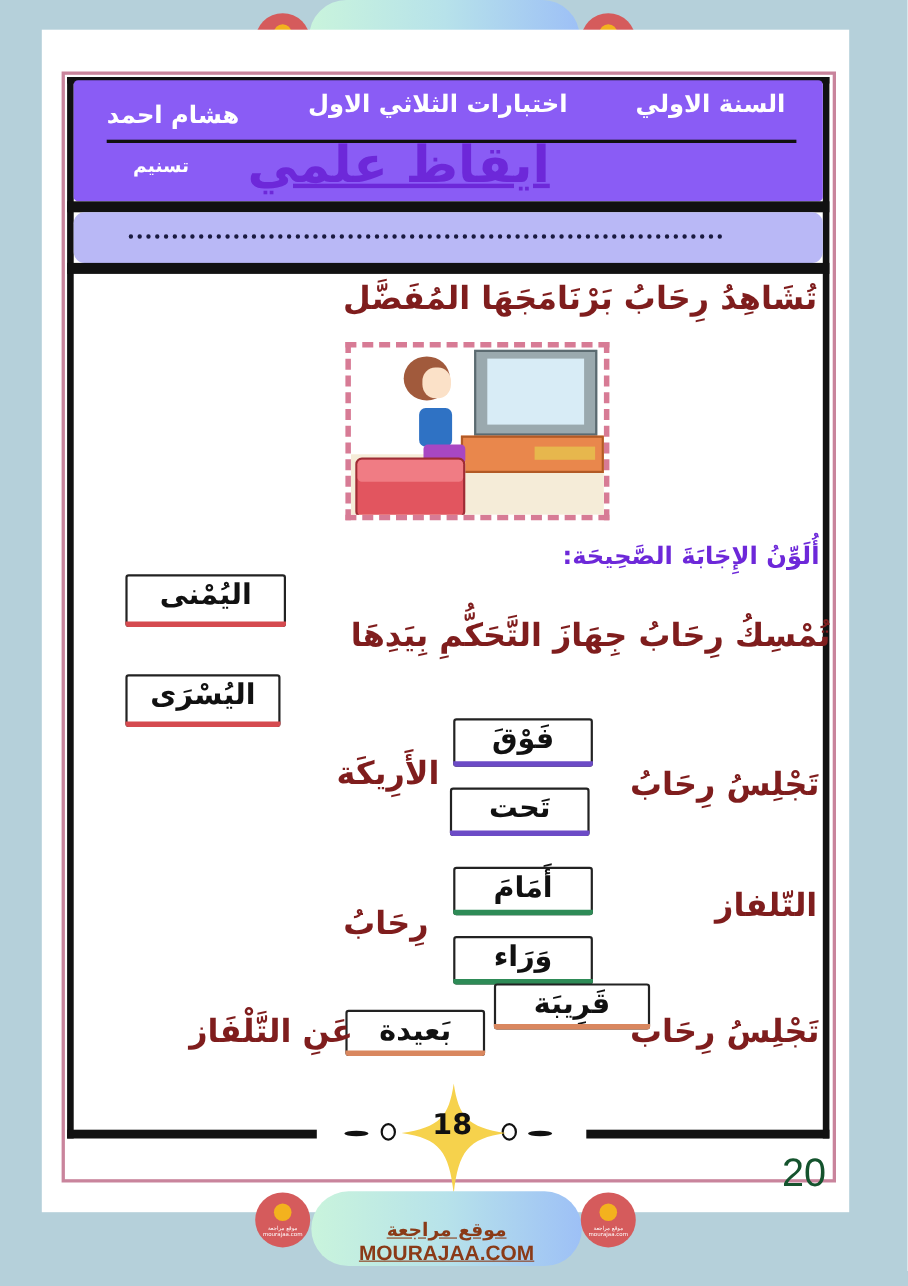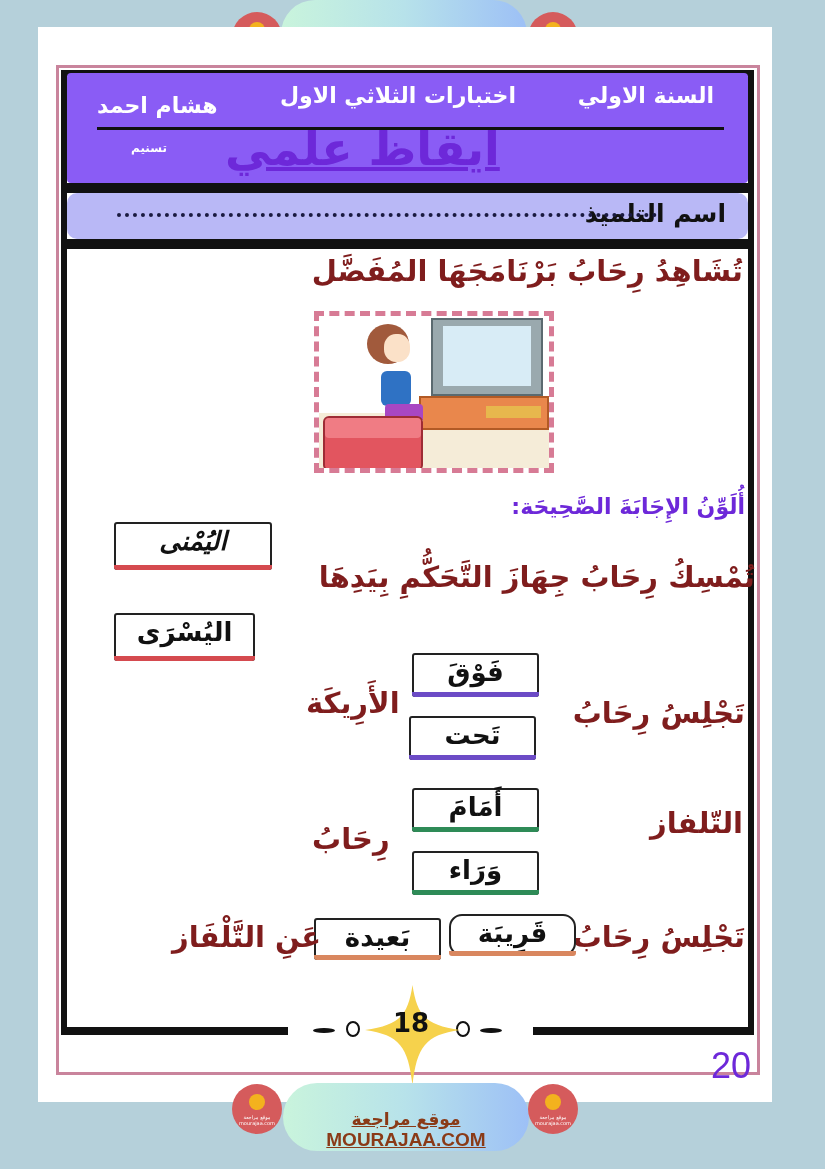--- a/index.html
+++ b/index.html
@@ -70,21 +70,21 @@
     direction: rtl; line-height: 34px; cursor: pointer;
   }
   .ans-box .bar { position: absolute; left: -2px; right: -2px; bottom: -2px; height: 5px; border-radius: 0 0 3px 3px; }
 
   
   .bottom-line { position: absolute; top: 1027px; height: 8px; background: #111; }
   .orn-dash { position: absolute; top: 1028px; width: 22px; height: 5px; background: #111; border-radius: 50%; }
   .orn-ring { position: absolute; top: 1021px; width: 10px; height: 12px; border: 2px solid #111; border-radius: 50%; }
   .star { position: absolute; left: 365px; top: 985px; width: 95px; height: 100px; }
   .page-badge { position: absolute; left: 393px; top: 1008px; font-size: 26px; font-weight: bold; color: #111; }
-  .page-num { position: absolute; left: 711px; top: 1045px; font-size: 36px; color: #6d28d9; font-family: "Liberation Sans", sans-serif; }
+  .page-num { position: absolute; left: 711px; top: 1045px; font-size: 36px; color: #14532d; font-family: "Liberation Sans", sans-serif; }
 
   
   .wm-pill {
     position: absolute; width: 246px; height: 68px; border-radius: 34px;
     background: linear-gradient(90deg, #c9f4dc 0%, #b7e2ea 50%, #9dc0f6 100%);
     text-align: center; color: #8a3a17; font-weight: bold;
   }
   .wm-ar { display: block; font-size: 17px; text-decoration: underline; margin-top: 26px; direction: rtl; }
   .wm-en { display: block; font-size: 19px; text-decoration: underline; font-family: "Liberation Sans", sans-serif; }
   .wm-logo {
@@ -110,28 +110,27 @@
 </div>
 
 <div class="paper"></div>
 <div class="pink-frame"></div>
 <div class="black-frame"></div>
 
 <div class="header-band">
   <span class="hdr-text" style="right:34px;top:10px;">السنة الاولي</span>
   <span class="hdr-text" style="left:213px;top:10px;">اختبارات الثلاثي الاول</span>
   <span class="hdr-text" style="left:30px;top:20px;">هشام احمد</span>
-  <span class="hdr-text" style="left:64px;top:68px;font-size:12px;">تسنيم</span>
+  <span class="hdr-text" style="left:54px;top:68px;font-size:17px;">تسنيم</span>
 </div>
 <div class="hdr-line"></div>
 <div class="big-title">ايقاظ علمي</div>
 <div class="header-sep"></div>
 
 <div class="name-band">
-  <span class="name-label">اسم التلميذ</span>
   <div class="name-dots"></div>
 </div>
 <div class="name-sep"></div>
 
 <div class="sentence" style="right:82px;top:254px;">تُشَاهِدُ رِحَابُ بَرْنَامَجَهَا المُفَضَّل</div>
 
 <div class="picture">
   <div class="floor"></div>
   <div class="tv">
       <div class="tv-screen"></div>
@@ -145,21 +144,21 @@
   <div class="girl-skirt"></div>
   <div class="girl-legs"></div>
   <div class="sofa">
       <div class="sofa-top"></div>
     </div>
 </div>
 
 <div class="instruction" style="right:80px;top:494px;">أُلَوِّنُ الإِجَابَةَ الصَّحِيحَة:</div>
 
 <div class="sentence" style="right:70px;top:560px;">تُمْسِكُ رِحَابُ جِهَازَ التَّحَكُّمِ بِيَدِهَا</div>
-<div class="ans-box" style="left:114px;top:522px;width:158px;height:48px;font-style:italic;">
+<div class="ans-box" style="left:114px;top:522px;width:146px;height:48px;">
   <span>اليُمْنى</span>
   <div class="bar" style="background:#d54a4f;"></div>
 </div>
 <div class="ans-box" style="left:114px;top:613px;width:141px;height:48px;">
   <span>اليُسْرَى</span>
   <div class="bar" style="background:#d54a4f;"></div>
 </div>
 
 <div class="sentence" style="right:80px;top:696px;">تَجْلِسُ رِحَابُ</div>
 <div class="sentence" style="left:306px;top:686px;">الأَرِيكَة</div>
@@ -177,21 +176,21 @@
 <div class="ans-box" style="left:412px;top:788px;width:127px;height:44px;">
   <span>أَمَامَ</span>
   <div class="bar" style="background:#2e8b57;"></div>
 </div>
 <div class="ans-box" style="left:412px;top:851px;width:127px;height:44px;">
   <span>وَرَاء</span>
   <div class="bar" style="background:#2e8b57;"></div>
 </div>
 
 <div class="sentence" style="right:80px;top:920px;">تَجْلِسُ رِحَابُ</div>
-<div class="ans-box" style="left:449px;top:914px;width:127px;height:42px;border-radius:13px;">
+<div class="ans-box" style="left:449px;top:894px;width:142px;height:42px;">
   <span>قَرِيبَة</span>
   <div class="bar" style="background:#d9875f;"></div>
 </div>
 <div class="ans-box" style="left:314px;top:918px;width:127px;height:42px;">
   <span>بَعيدة</span>
   <div class="bar" style="background:#d9875f;"></div>
 </div>
 <div class="sentence" style="left:172px;top:920px;">عَنِ التَّلْفَاز</div>
 
 <div class="bottom-line" style="left:61px;width:227px;"></div>

